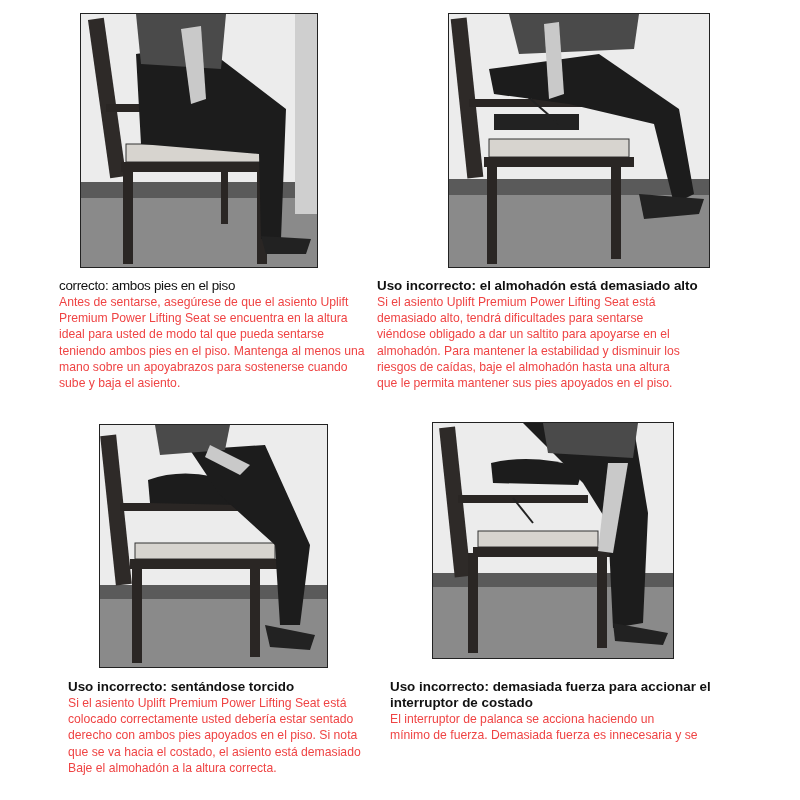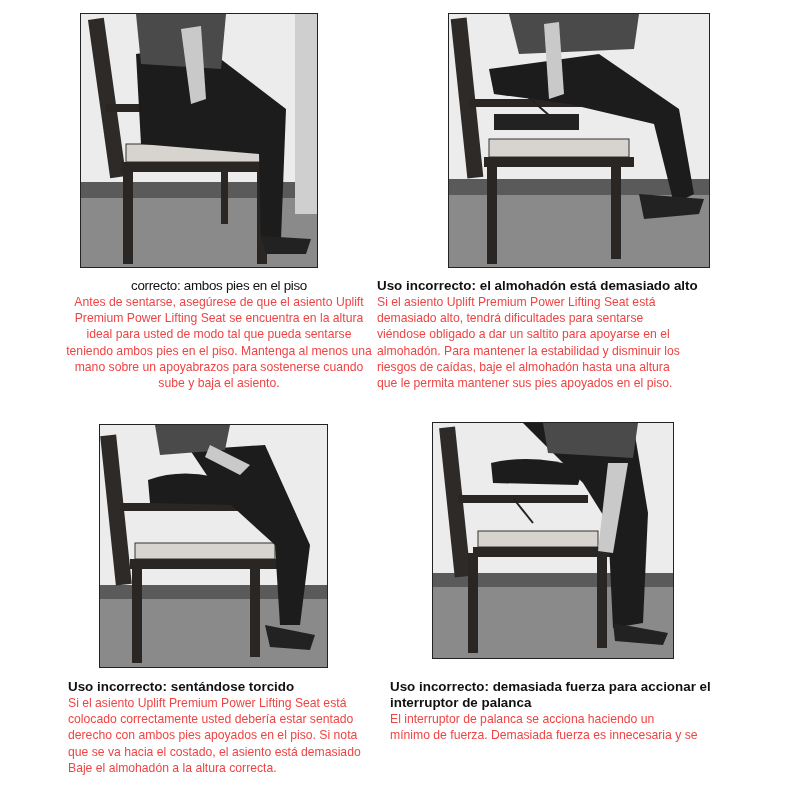--- a/index.html
+++ b/index.html
@@ -27,21 +27,21 @@
     <rect x="40" y="148" width="160" height="10" fill="#2a2624"></rect>
     <rect x="42" y="155" width="10" height="95" fill="#2a2624"></rect>
     <rect x="176" y="155" width="10" height="95" fill="#2a2624"></rect>
     <rect x="140" y="155" width="7" height="55" fill="#2a2624"></rect>
     <path d="M55 40 L120 30 L205 95 L200 225 L180 225 L178 140 L60 130 Z" fill="#1c1c1c"></path>
     <path d="M55 0 L145 0 L140 55 L60 50 Z" fill="#4a4a4a"></path>
     <path d="M100 15 L120 12 L125 85 L110 90 Z" fill="#c9c9c9"></path>
     <path d="M180 222 L230 225 L225 240 L185 240 Z" fill="#222"></path>
   </svg>
 </div>
-<div class="block" style="left:59px; top:278px; width:320px;text-align:center;">
+<div class="block" style="left:59px; top:278px; width:320px;">
   <div class="heading garbled">correcto: ambos pies en el piso</div>
   <div class="body">
     <div>Antes de sentarse, asegúrese de que el asiento Uplift</div>
     <div>Premium Power Lifting Seat se encuentra en la altura</div>
     <div>ideal para usted de modo tal que pueda sentarse</div>
     <div>teniendo ambos pies en el piso. Mantenga al menos una</div>
     <div>mano sobre un apoyabrazos para sostenerse cuando</div>
     <div>sube y baja el asiento.</div>
   </div>
 </div>
@@ -121,19 +121,19 @@
     <rect x="164" y="130" width="10" height="95" fill="#2a2624"></rect>
     <path d="M90 0 L200 0 L215 90 L210 200 L180 205 L175 100 L150 60 Z" fill="#1c1c1c"></path>
     <path d="M110 0 L205 0 L200 35 L115 30 Z" fill="#4a4a4a"></path>
     <path d="M175 40 L195 40 L180 130 L165 128 Z" fill="#c9c9c9"></path>
     <path d="M180 200 L235 210 L230 222 L182 218 Z" fill="#222"></path>
   </svg>
 </div>
 <div class="block" style="left:390px; top:679px; width:330px;">
   <div class="heading">
     <div>Uso incorrecto: demasiada fuerza para accionar el</div>
-    <div>interruptor de palanca</div>
+    <div>interruptor de costado</div>
   </div>
   <div class="body">
     <div>El interruptor de palanca se acciona haciendo un</div>
     <div>mínimo de fuerza.  Demasiada fuerza es innecesaria y se</div>
   </div>
 </div>
 
 </body></html>

